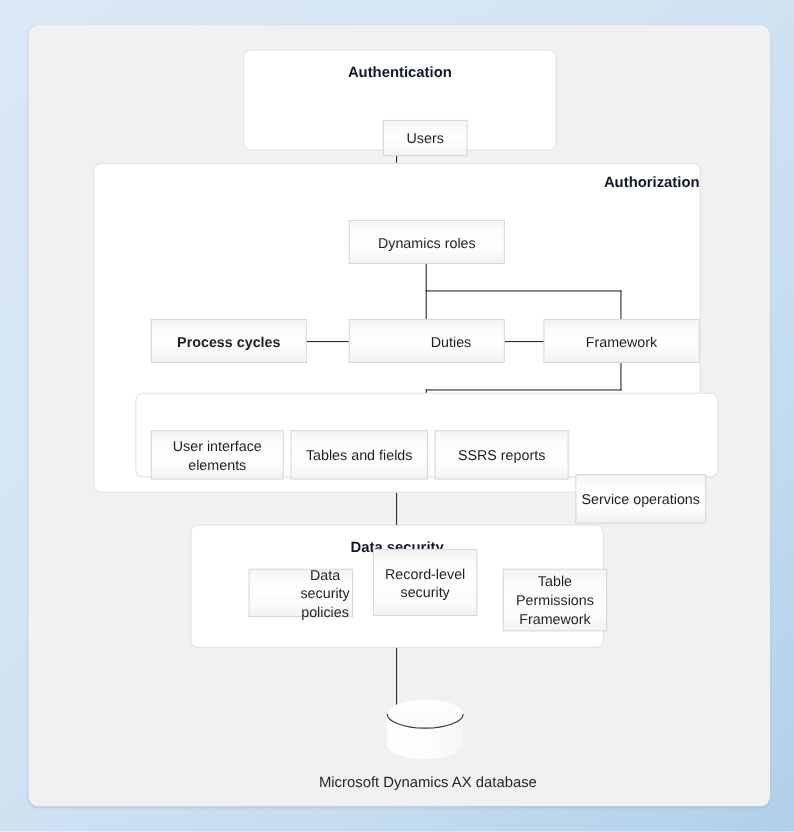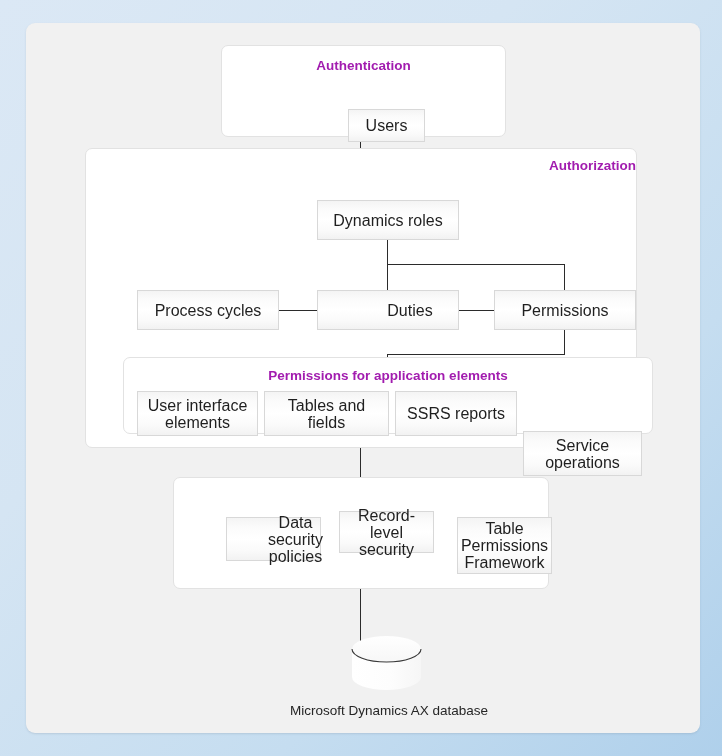--- a/index.html
+++ b/index.html
@@ -41,39 +41,39 @@
     border-radius: 7px;
     box-sizing: border-box;
   }
   .container-title {
     position: absolute;
     left: 0;
     right: 0;
     text-align: center;
     font-size: 13.5px;
     font-weight: bold;
-    color: #a21caf;
+    color: #0f172a;
     line-height: 17px;
   }
   .container-title.left {
     text-align: right;
   }
 
   
   .node {
     position: absolute;
     box-sizing: border-box;
     border: 1px solid #d8d8d8;
     background: linear-gradient(to bottom,
                 #f4f4f4 0%, #fbfbfb 22%, #ffffff 50%, #fafafa 78%, #f2f2f2 100%);
     display: flex;
     align-items: center;
     justify-content: center;
     text-align: center;
-    font-size: 16px;
+    font-size: 13px;
     color: #1f1f1f;
     line-height: 17px;
   }
   .node span { display: block; padding: 0 4px; }
 
   
   .vline {
     position: absolute;
     width: 1px;
     background: #2b2b2b;
@@ -124,61 +124,61 @@
         <span>Dynamics roles</span>
       </div>
 
       <div class="vline" style="left:301px; top:91px; height:25px;"></div>
 
       <div class="hline" style="left:301px; top:115px; width:178px;"></div>
       <div class="vline" style="left:478px; top:115px; height:27px;"></div>
 
       <div class="vline" style="left:301px; top:115px; height:27px;"></div>
 
-      <div class="node" style="left:51px; top:141px; width:142px; height:40px;">
+      <div class="node" style="left:51px; top:141px; width:142px; height:40px;font-weight:bold;">
         <span>Process cycles</span>
       </div>
       <div class="node" style="left:231px; top:141px; width:142px; height:40px;padding-left:44px;">
         <span>Duties</span>
       </div>
       <div class="node" style="left:408px; top:141px; width:142px; height:40px;">
-        <span>Permissions</span>
+        <span>Framework</span>
       </div>
 
       <div class="hline" style="left:193px; top:161px; width:38px;"></div>
       <div class="hline" style="left:373px; top:161px; width:35px;"></div>
 
       <div class="vline" style="left:478px; top:181px; height:25px;"></div>
       <div class="hline" style="left:301px; top:205px; width:178px;"></div>
       <div class="vline" style="left:301px; top:205px; height:23px;"></div>
 
       <div class="container-box" style="left:37px; top:208px; width:530px; height:77px;">
-        <div class="container-title" style="top:9px;">Permissions for application elements</div>
         <div class="node" style="left:13px; top:33px; width:121px; height:45px;text-align:center;">
           <span>User interface elements</span>
         </div>
         <div class="node" style="left:140px; top:33px; width:125px; height:45px;">
           <span>Tables and fields</span>
         </div>
         <div class="node" style="left:271px; top:33px; width:122px; height:45px;">
           <span>SSRS reports</span>
         </div>
         <div class="node" style="left:399px; top:33px; width:119px; height:45px;margin-top:40px;">
           <span>Service operations</span>
         </div>
       </div>
     </div>
 
     <div class="vline" style="left:334px; top:425px; height:31px;"></div>
 
     <div class="container-box" style="left:147px; top:454px; width:376px; height:112px;">
+      <div class="container-title" style="top:11px;">Data security</div>
       <div class="node" style="left:52px; top:39px; width:95px; height:44px;padding-left:44px;">
         <span>Data security policies</span>
       </div>
-      <div class="node" style="left:165px; top:33px; width:95px; height:42px;">
+      <div class="node" style="left:165px; top:21px; width:95px; height:61px;">
         <span>Record-level security</span>
       </div>
       <div class="node" style="left:283px; top:39px; width:95px; height:57px;">
         <span>Table Permissions Framework</span>
       </div>
     </div>
 
     <div class="vline" style="left:334px; top:566px; height:52px;"></div>
 
     <div id="db-cylinder">

